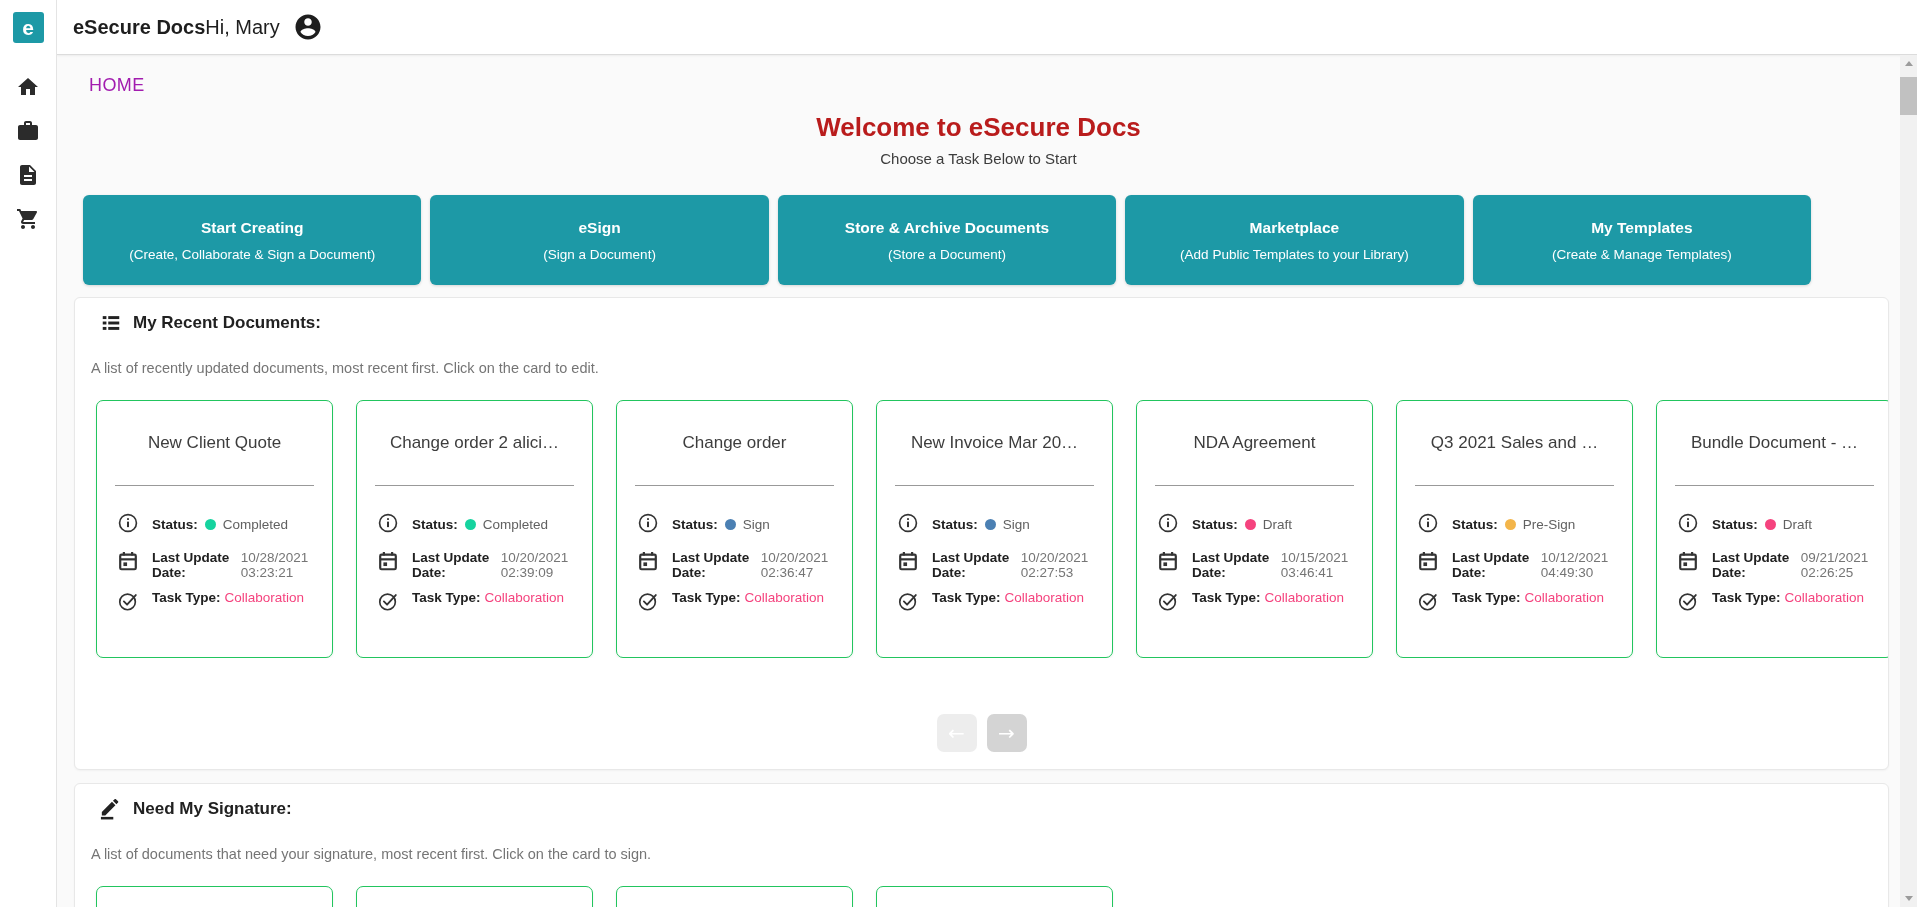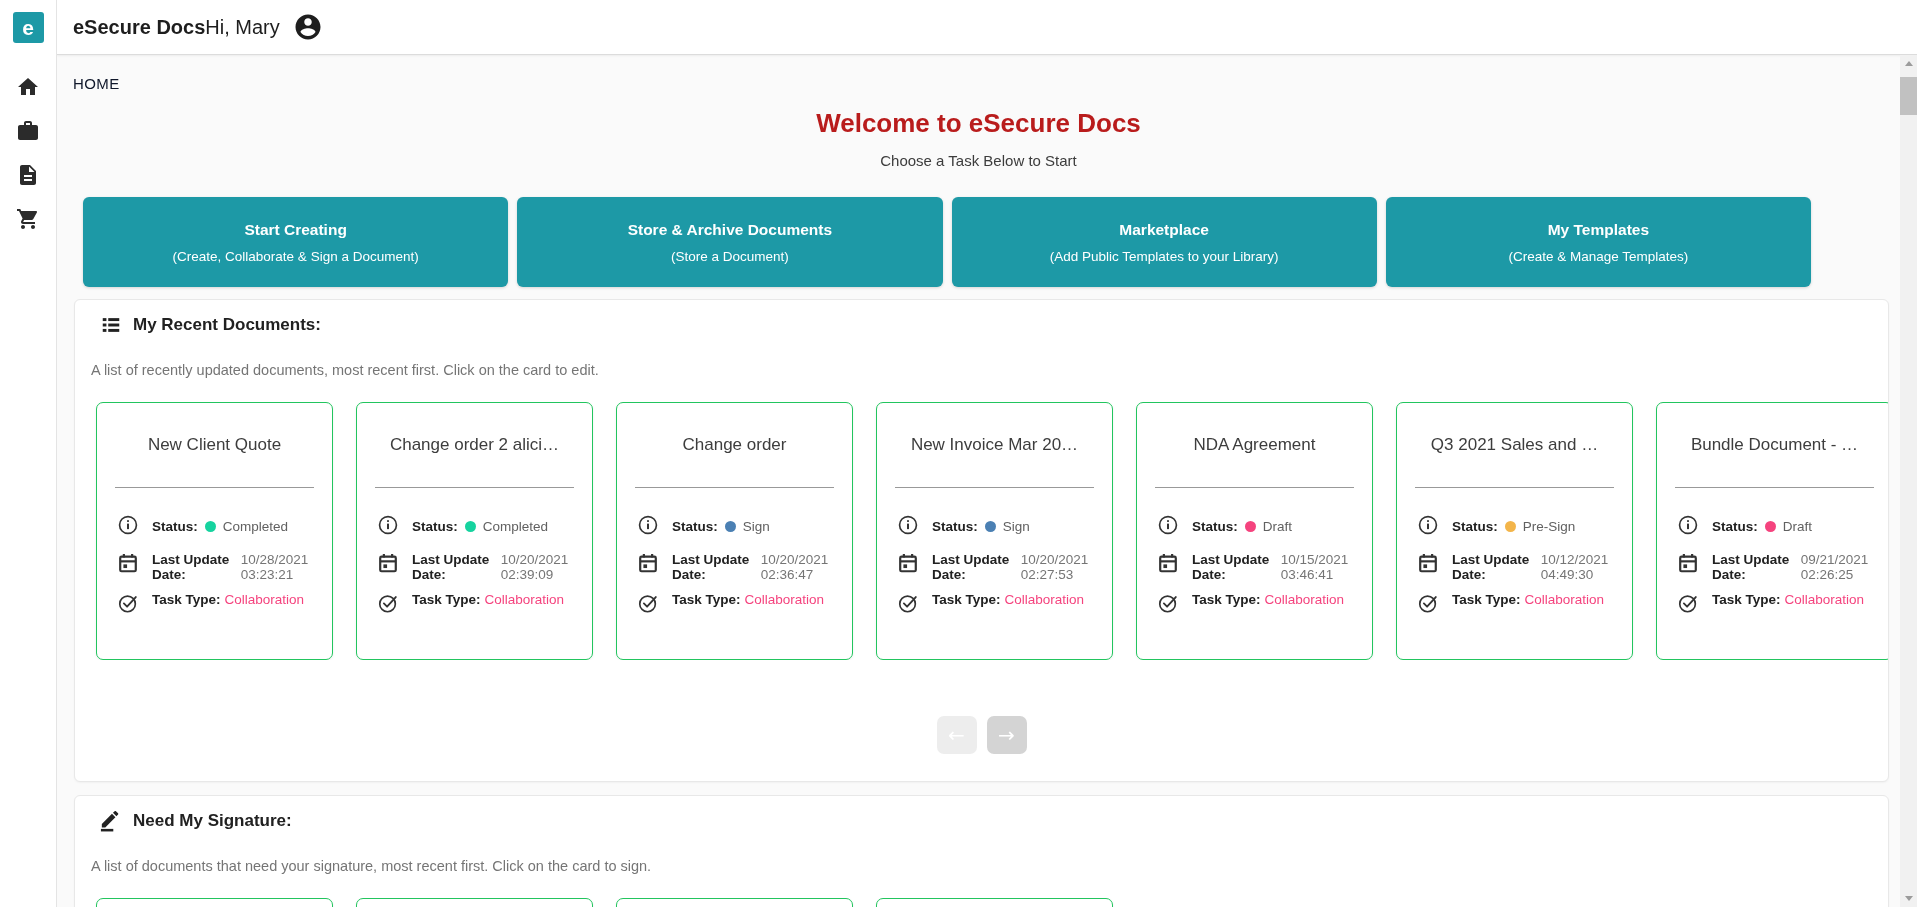--- a/index.html
+++ b/index.html
@@ -32,39 +32,39 @@
     padding: 0 57px 0 16px; z-index: 40;
     border-bottom: 1px solid #dcdcdc; box-shadow: 0 1px 2px rgba(0,0,0,0.06);
   }
   .app-title { font-size: 20px; font-weight: bold; color: #1e1e1e; }
   .user-area { display: flex; align-items: center; gap: 13px; cursor: pointer; }
   .user-name { font-size: 20px; color: #1e1e1e; }
   .user-icon svg { width: 30px; height: 30px; display: block; color: #1e1e1e; }
 
   
   .content { position: absolute; left: 57px; top: 55px; right: 17px; bottom: 0; }
-  .breadcrumb { margin: 20px 0 0 16px; font-size: 15px; color: #0f172a; letter-spacing: 0.4px; }
+  .breadcrumb { margin: 20px 0 0 32px; font-size: 18px; color: #a21caf; letter-spacing: 0.4px; }
 
   .welcome { text-align: center; margin-top: 16px; font-size: 26px; color: #b91c1c; }
   .welcome b { font-weight: bold; }
-  .welcome-sub { text-align: center; margin-top: 13px; font-size: 15px; color: #3c3c3c; }
+  .welcome-sub { text-align: center; margin-top: 7px; font-size: 15px; color: #3c3c3c; }
 
   .actions-row { display: flex; gap: 9px; margin: 28px 89px 0 26px; }
   .action-btn {
     flex: 1; height: 90px; background: var(--accent, #1d99a6); border: none; border-radius: 6px;
     color: #fff; display: flex; flex-direction: column; align-items: center; justify-content: center;
     gap: 10px; cursor: pointer; box-shadow: 0 1px 3px rgba(0,0,0,0.15);
     font-family: "Liberation Sans", sans-serif;
   }
   .action-title { font-size: 15.5px; font-weight: bold; }
   .action-sub { font-size: 13.5px; }
 
   .section-card {
     background: #fff; border: 1px solid #e8e8e8; border-radius: 6px;
-    margin: 12px 11px 0 17px; padding: 14px 0 27px;
+    margin: 12px 11px 0 17px; padding: 14px 0 17px;
     box-shadow: 0 1px 2px rgba(0,0,0,0.04);
   }
   .section-card.signature { margin-top: 13px; height: 420px; padding-bottom: 0; }
   .section-head { display: flex; align-items: center; gap: 11px; padding-left: 25px; }
   .section-head-label { font-size: 17px; font-weight: bold; color: #212121; }
   .section-icon svg { width: 22px; height: 22px; display: block; color: #222; }
   .section-desc { margin: 26px 0 0 16px; font-size: 14.5px; color: #757575; }
 
   .cards-row { display: flex; gap: 23px; margin-top: 24px; padding-left: 21px; overflow: hidden; }
   .doc-card {
@@ -155,20 +155,24 @@
 
   <h1 class="welcome"><span>Welcome to e</span><b>Secure</b><span> Docs</span></h1>
   <div class="welcome-sub">Choose a Task Below to Start</div>
 
   <div class="actions-row">
     <button class="action-btn">
       <span class="action-title">Start Creating</span>
       <span class="action-sub">(Create, Collaborate &amp; Sign a Document)</span>
     </button>
     <button class="action-btn">
+      <span class="action-title">eSign</span>
+      <span class="action-sub">(Sign a Document)</span>
+    </button>
+    <button class="action-btn">
       <span class="action-title">Store &amp; Archive Documents</span>
       <span class="action-sub">(Store a Document)</span>
     </button>
     <button class="action-btn">
       <span class="action-title">Marketplace</span>
       <span class="action-sub">(Add Public Templates to your Library)</span>
     </button>
     <button class="action-btn">
       <span class="action-title">My Templates</span>
       <span class="action-sub">(Create &amp; Manage Templates)</span>

